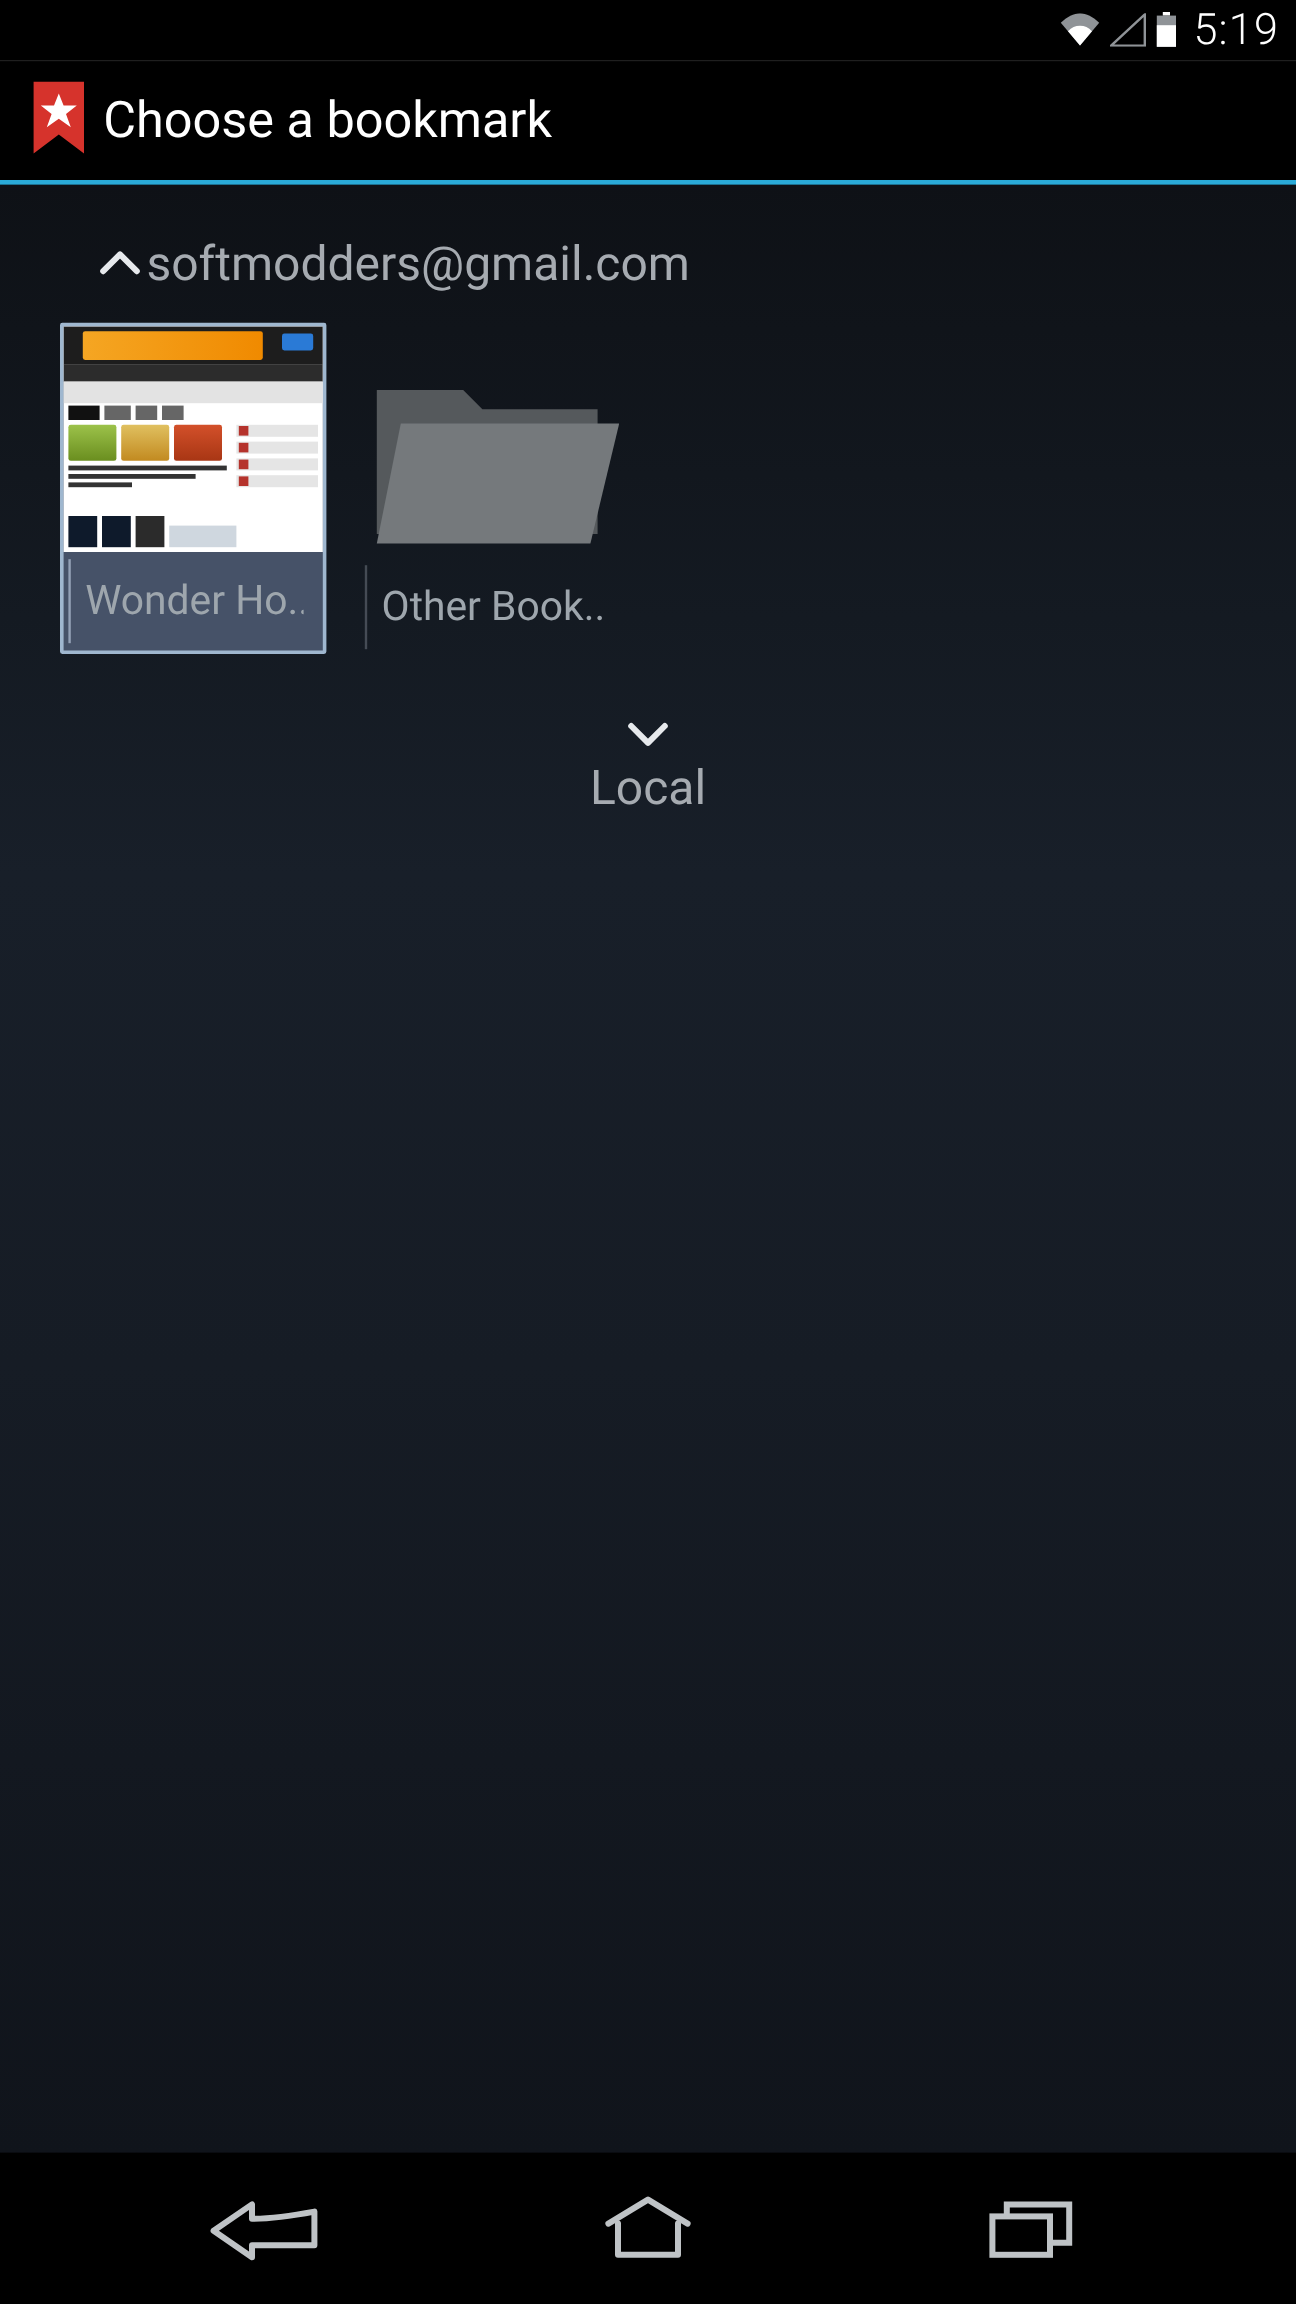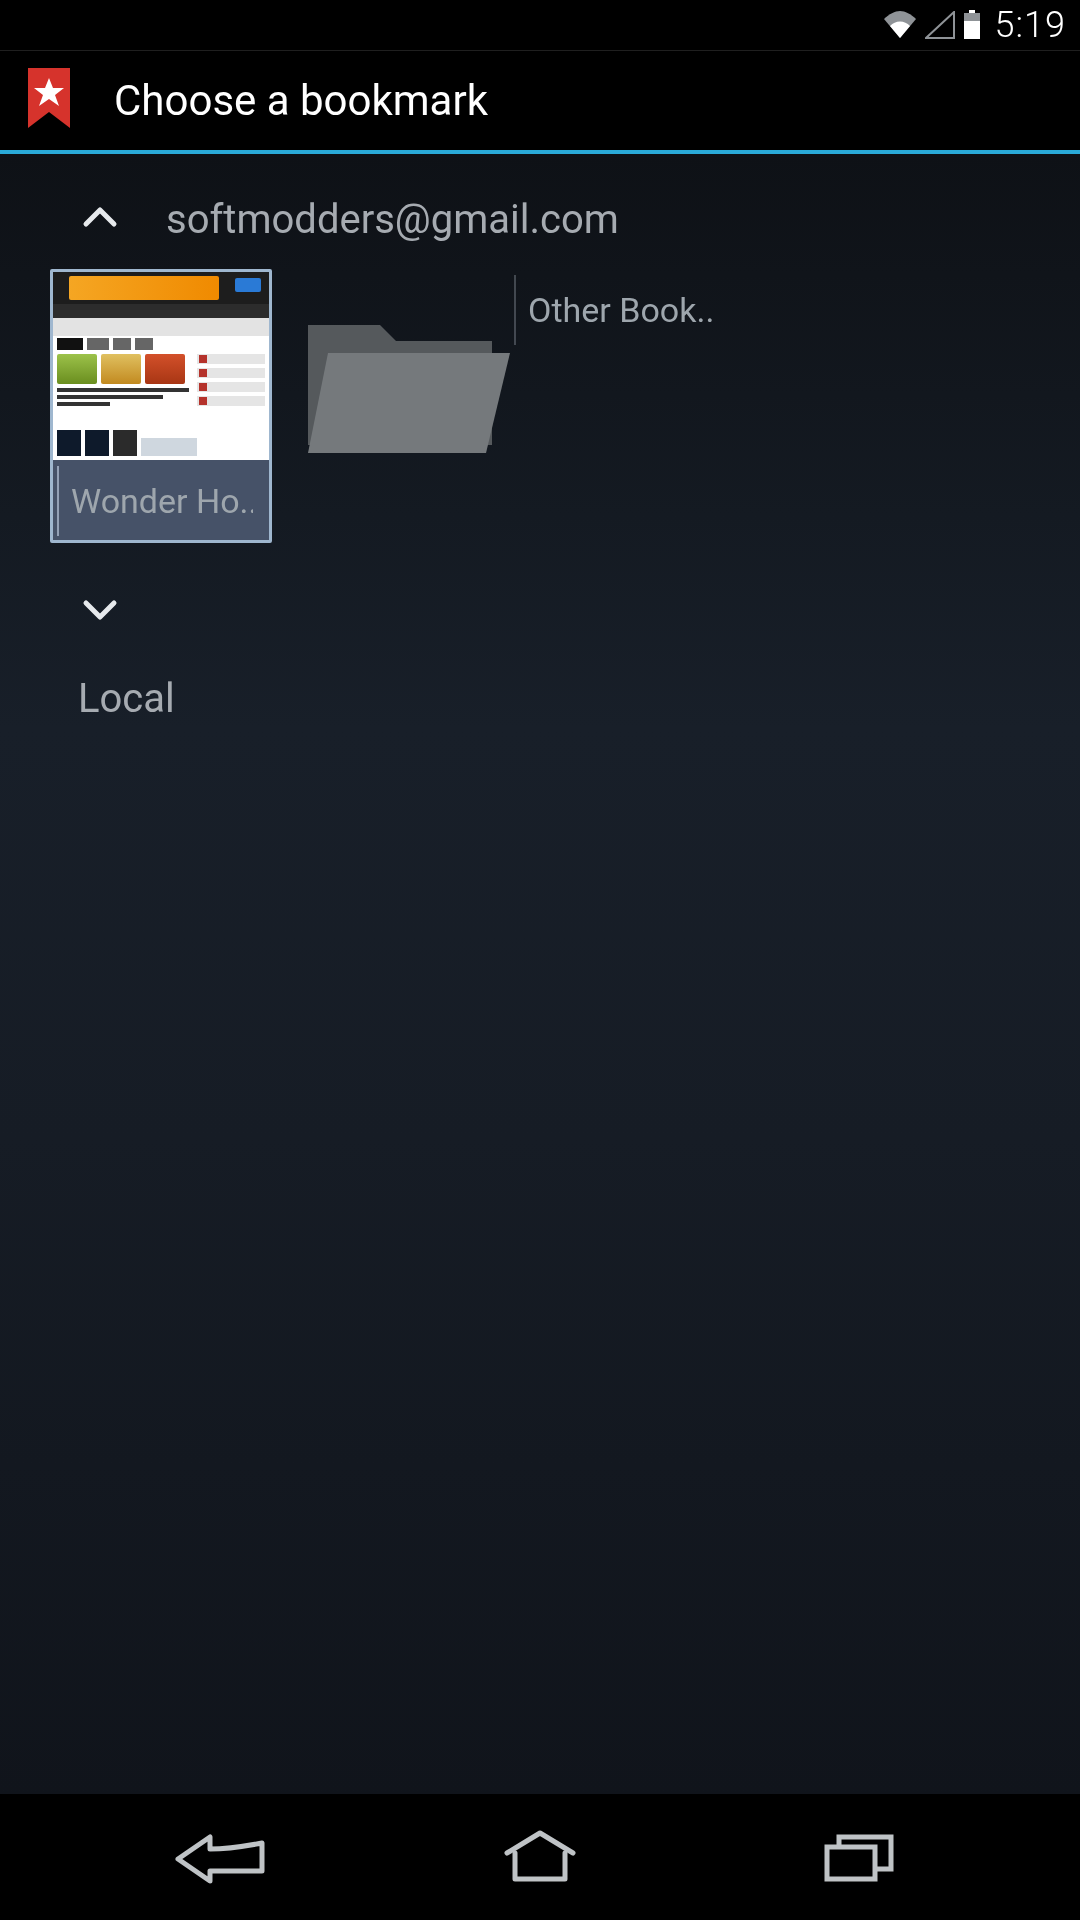--- a/index.html
+++ b/index.html
@@ -29,21 +29,21 @@
     margin-left: 6px;
   }
   .status-bar svg { display: block; }
 
   
   .action-bar {
     display: flex;
     align-items: center;
     height: 100px;
     padding: 0 24px;
-    gap: 40px;
+    gap: 12px;
     background: #000;
     border-top: 1px solid #1f1f1f;
   }
   .action-bar .title {
     font-size: 42px;
     font-weight: 400;
     color: #fff;
   }
   .accent-line {
     height: 4px;
@@ -55,21 +55,21 @@
     position: absolute;
     top: 154px; 
     left: 0; right: 0;
     bottom: 126px;
     background: linear-gradient(#0e1116 0%, #141a22 22%, #181f29 35%, #161c25 60%, #10141b 100%);
     padding: 24px 30px;
   }
 
   .section-header {
     display: flex;
-    gap: 44px;
+    align-items: center;
     padding: 18px 48px 18px 48px;
   }
   .section-header .chev { width: 44px; height: 44px; display:flex; align-items:center; justify-content:center; }
   .section-header .label {
     font-size: 40px;
     color: #a6abb1;
     font-weight: 400;
   }
 
   .grid {
@@ -147,21 +147,21 @@
     margin: 6px 4px 4px 4px;
   }
   .card.selected .caption { border-left-color: rgba(200,215,235,0.6); }
   .card .caption span {
     font-size: 34px;
     color: #9ea6ad;
     white-space: nowrap;
     overflow: hidden;
   }
 
-  .folder-card { width: 222px; display:flex; flex-direction:row; }
+  .folder-card { width: 222px; display:flex; flex-direction:column; }
   .folder-card .folder-icon-wrap {
     height: 196px;
     display:flex; align-items:flex-end; justify-content:center;
   }
   .folder-card .caption {
     height: 70px;
     display: flex;
     align-items: center;
     padding: 0 12px;
     border-left: 2px solid rgba(160,170,180,0.35);

